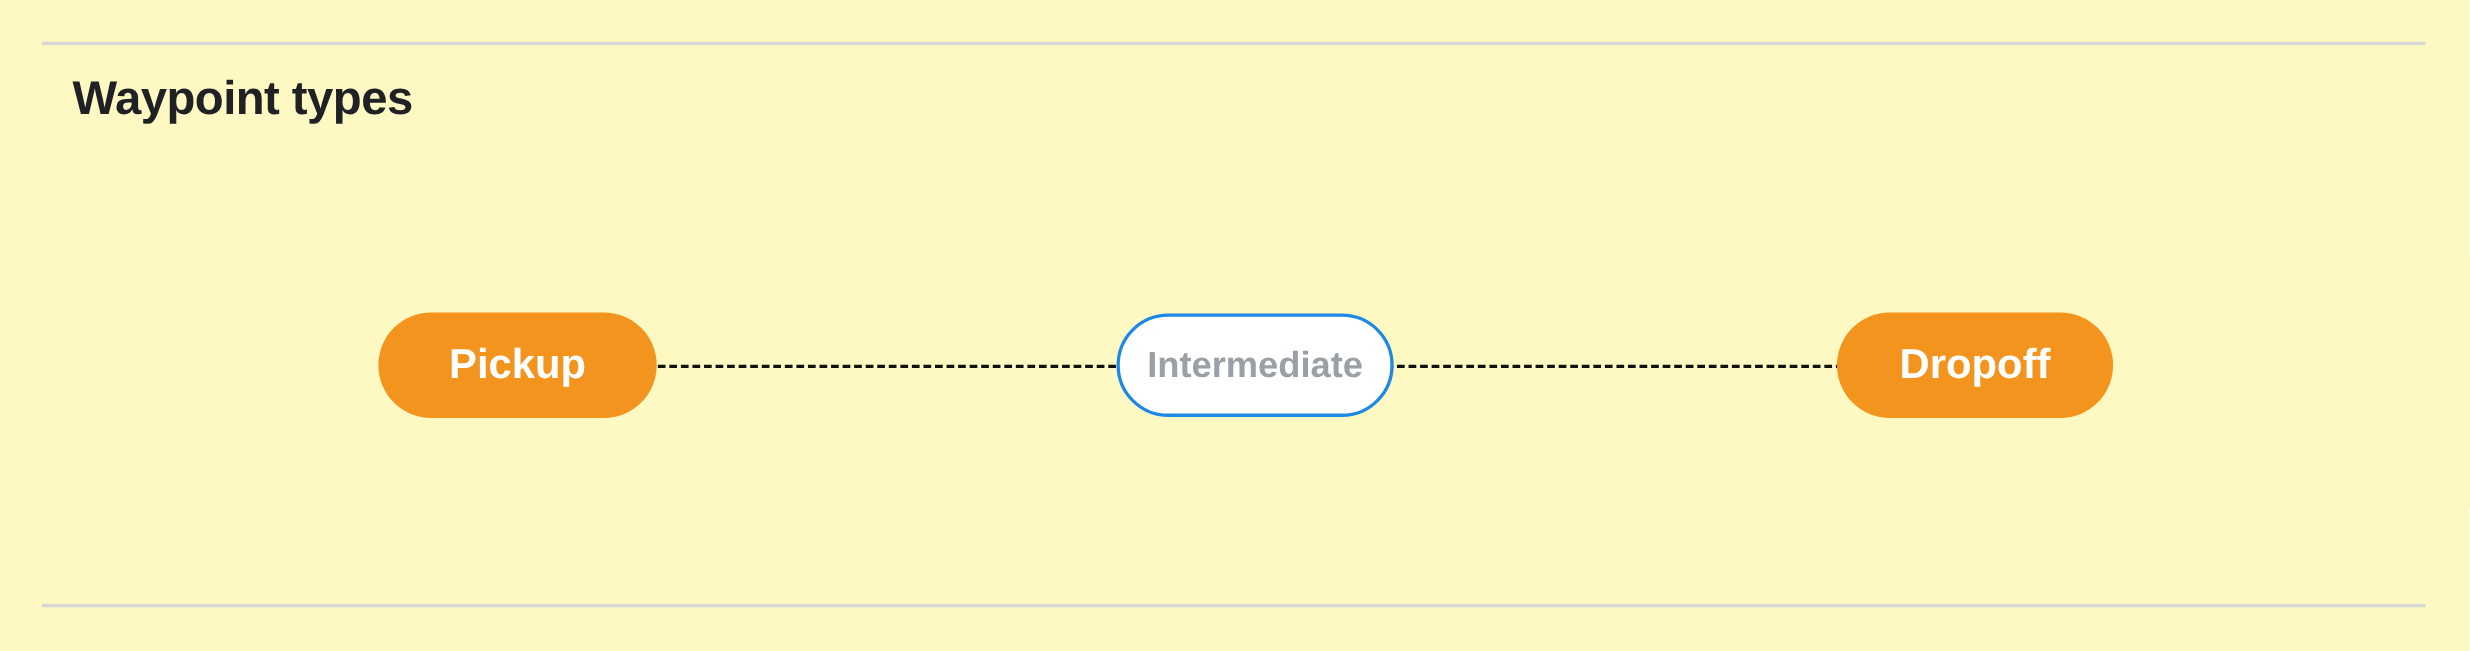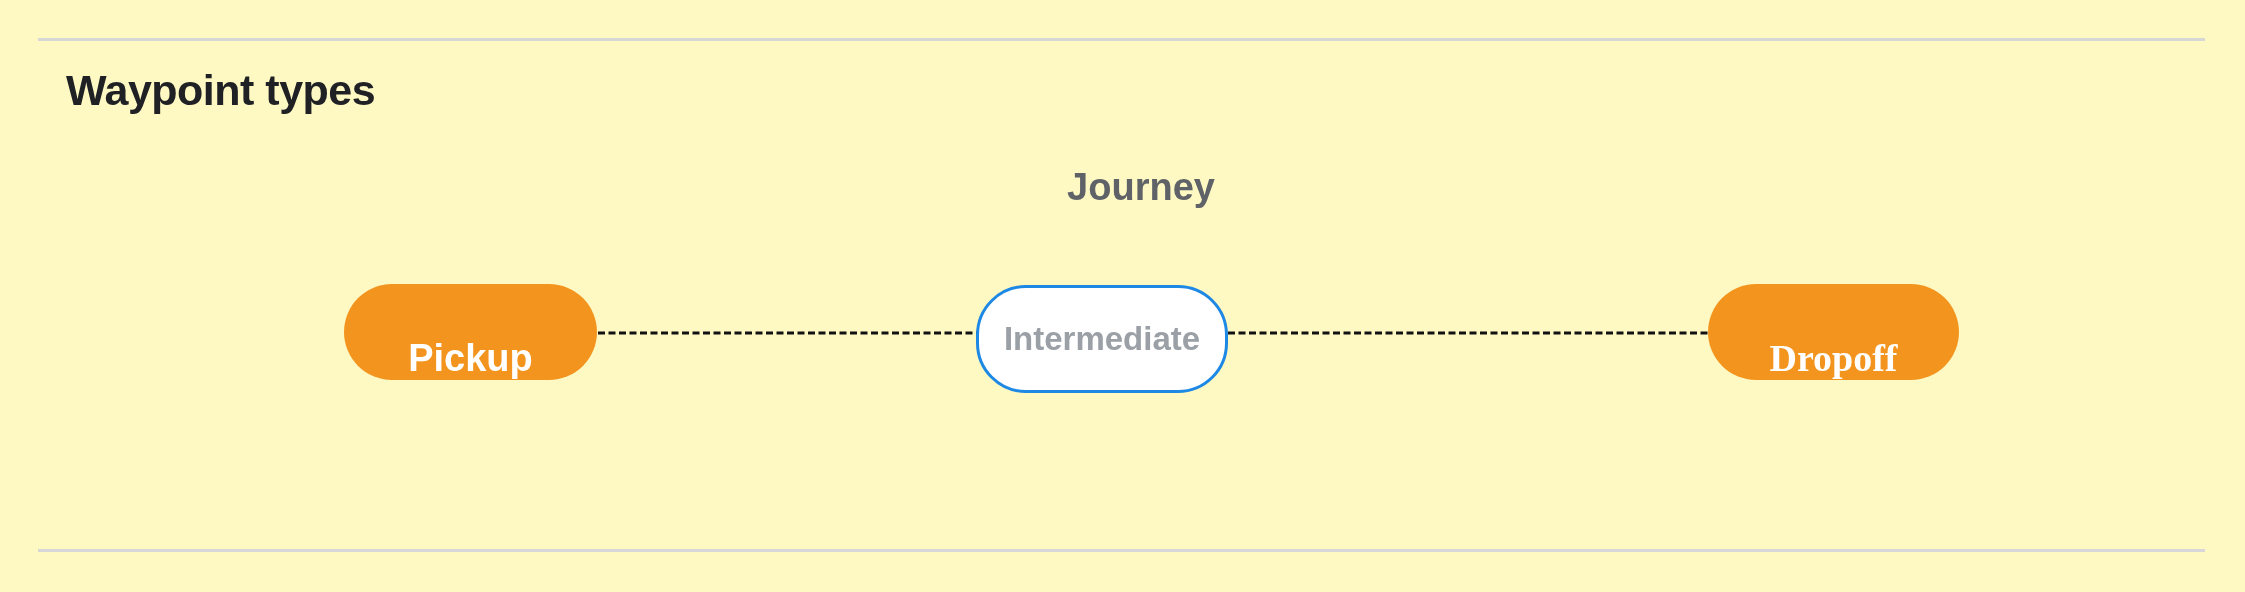--- a/index.html
+++ b/index.html
@@ -66,45 +66,43 @@
     box-sizing: border-box;
     white-space: nowrap;
   }
   .pill-terminal {
     width: 253px;
     height: 96px;
     top: 284px;
     font-size: 38px;
     background: #f3941e;
     color: #ffffff;
-    align-items: flex-end;
   }
   .pill-pickup  { left: 344px; }
-  .pill-dropoff { left: 1708px; width: 251px; font-family: Liberation Serif, serif; }
+  .pill-dropoff { left: 1670px; width: 251px; }
   .pill-intermediate {
-    left: 976px;
+    left: 1015px;
     top: 285px;
     width: 252px;
-    height: 108px;
+    height: 94px;
     font-size: 33px;
     background: #ffffff;
     border: 3px solid #1e88e5;
     color: #9aa0a6;
   }
 </style>
 </head>
 <body>
 
 <div class="canvas">
 
   <div class="divider divider-top" style="background-color: rgb(215, 215, 215);"></div>
 
   <h2 class="section-title" style="color: rgb(32, 33, 36);">Waypoint types</h2>
 
-  <div class="journey-label" style="color: rgb(95, 99, 104);">Journey</div>
 
   <svg class="connector-svg" viewBox="0 0 2245 592" xmlns="http://www.w3.org/2000/svg">
     <line x1="598" y1="333" x2="1733" y2="333" stroke="#111111" stroke-width="3" stroke-dasharray="7 3.5"></line>
     <path d="M1747,333 L1729,324.5 L1734.5,333 L1729,341.5 Z" fill="#111111"></path>
   </svg>
 
   <div class="pill pill-terminal pill-pickup" style="background-color: rgb(243, 148, 30); color: rgb(255, 255, 255);">
     <span>Pickup</span>
   </div>
 

